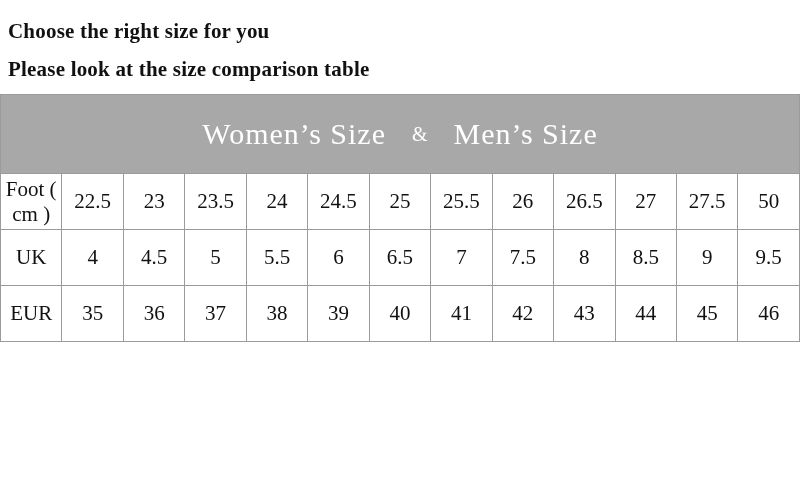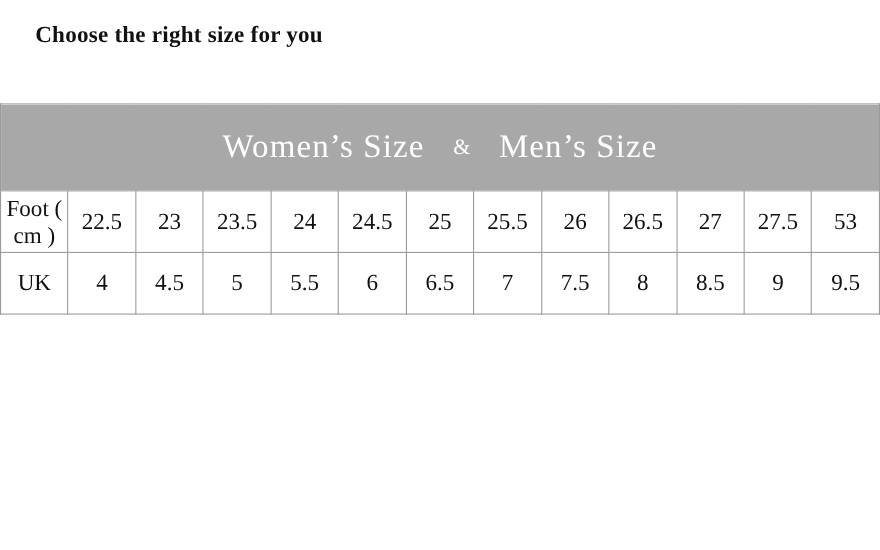--- a/index.html
+++ b/index.html
@@ -14,21 +14,21 @@
     color: #000000;
     overflow: hidden;
   }
   .page {
     width: 800px;
     height: 500px;
     position: relative;
     box-sizing: border-box;
   }
   .headings {
-    padding: 16px 0 0 32px;
+    padding: 16px 0 0 8px;
   }
   .heading-line {
     font-family: "Liberation Serif", serif;
     font-weight: bold;
     font-size: 21px;
     line-height: 30px;
     color: #111111;
     letter-spacing: 0.2px;
   }
   .heading-line.second {
@@ -102,20 +102,21 @@
     font-size: 19px;
   }
 </style>
 </head>
 <body>
 
 <div class="page">
 
   <div class="headings">
     <div class="heading-line">Choose the right size for you</div>
+    <div class="heading-line second">Please look at the size comparison table</div>
   </div>
 
   <div class="table-wrap">
     <table class="size-table">
       <tbody>
         <tr>
           <td class="banner-cell" colspan="13">
             <div class="banner-inner">
               <span class="banner-text">Women’s Size</span>
               <span class="banner-amp">&amp;</span>
@@ -130,38 +131,53 @@
           <td class="w-women">23</td>
           <td class="w-women">23.5</td>
           <td class="w-women">24</td>
           <td class="w-women">24.5</td>
           <td class="w-men cell-small">25</td>
           <td class="w-men cell-small">25.5</td>
           <td class="w-men cell-small">26</td>
           <td class="w-men cell-small">26.5</td>
           <td class="w-men cell-small">27</td>
           <td class="w-men cell-small">27.5</td>
-          <td class="w-men cell-small">53</td>
+          <td class="w-men cell-small">50</td>
         </tr>
 
 
 
         <tr class="data-row">
           <td class="row-label">UK</td>
           <td>4</td>
           <td>4.5</td>
           <td>5</td>
           <td>5.5</td>
           <td>6</td>
           <td class="cell-small">6.5</td>
           <td class="cell-small">7</td>
           <td class="cell-small">7.5</td>
           <td class="cell-small">8</td>
           <td class="cell-small">8.5</td>
           <td class="cell-small">9</td>
           <td class="cell-small">9.5</td>
         </tr>
 
+        <tr class="data-row">
+          <td class="row-label">EUR</td>
+          <td>35</td>
+          <td>36</td>
+          <td>37</td>
+          <td>38</td>
+          <td>39</td>
+          <td class="cell-small">40</td>
+          <td class="cell-small">41</td>
+          <td class="cell-small">42</td>
+          <td class="cell-small">43</td>
+          <td class="cell-small">44</td>
+          <td class="cell-small">45</td>
+          <td class="cell-small">46</td>
+        </tr>
       </tbody>
     </table>
   </div>
 
 </div>
 
 </body></html>

